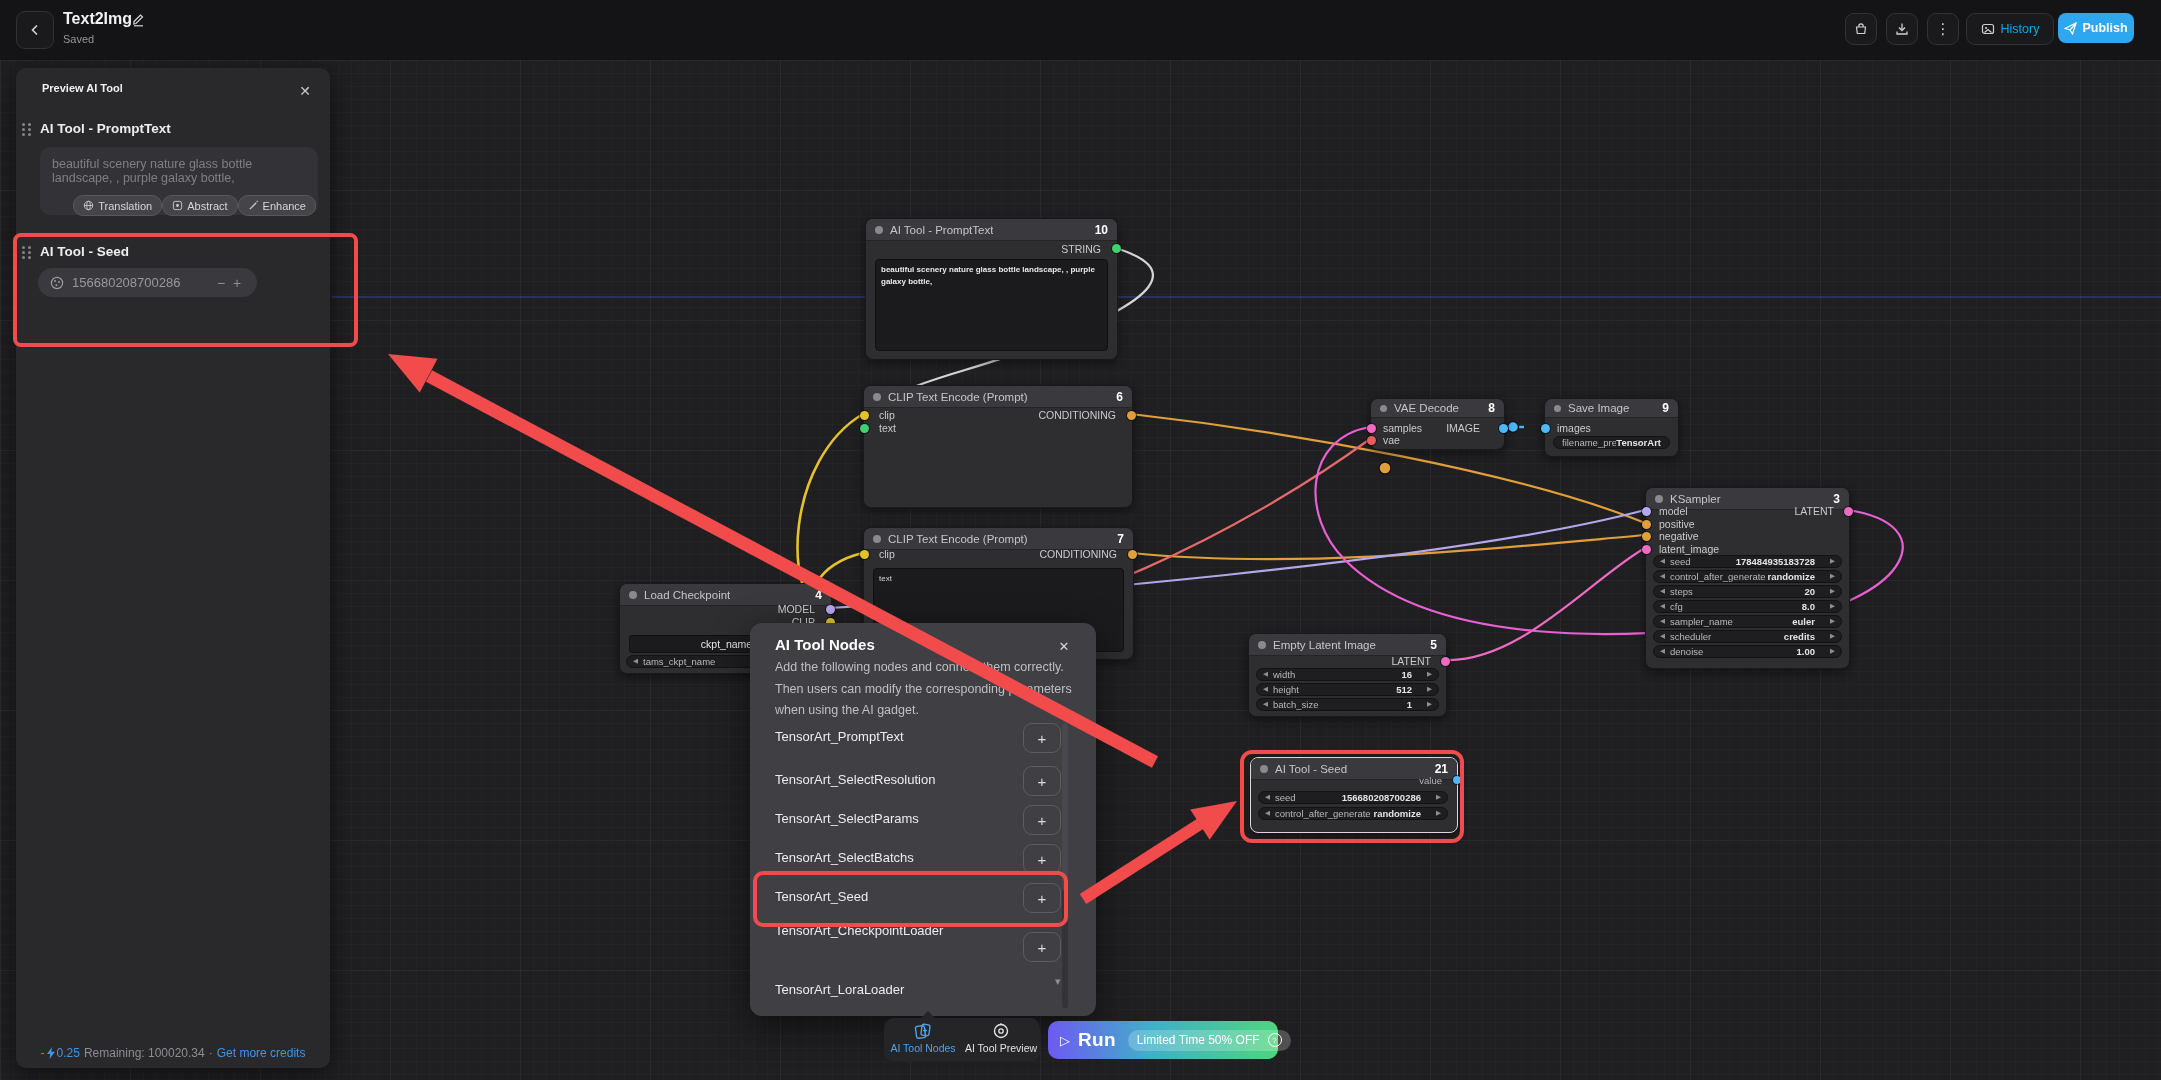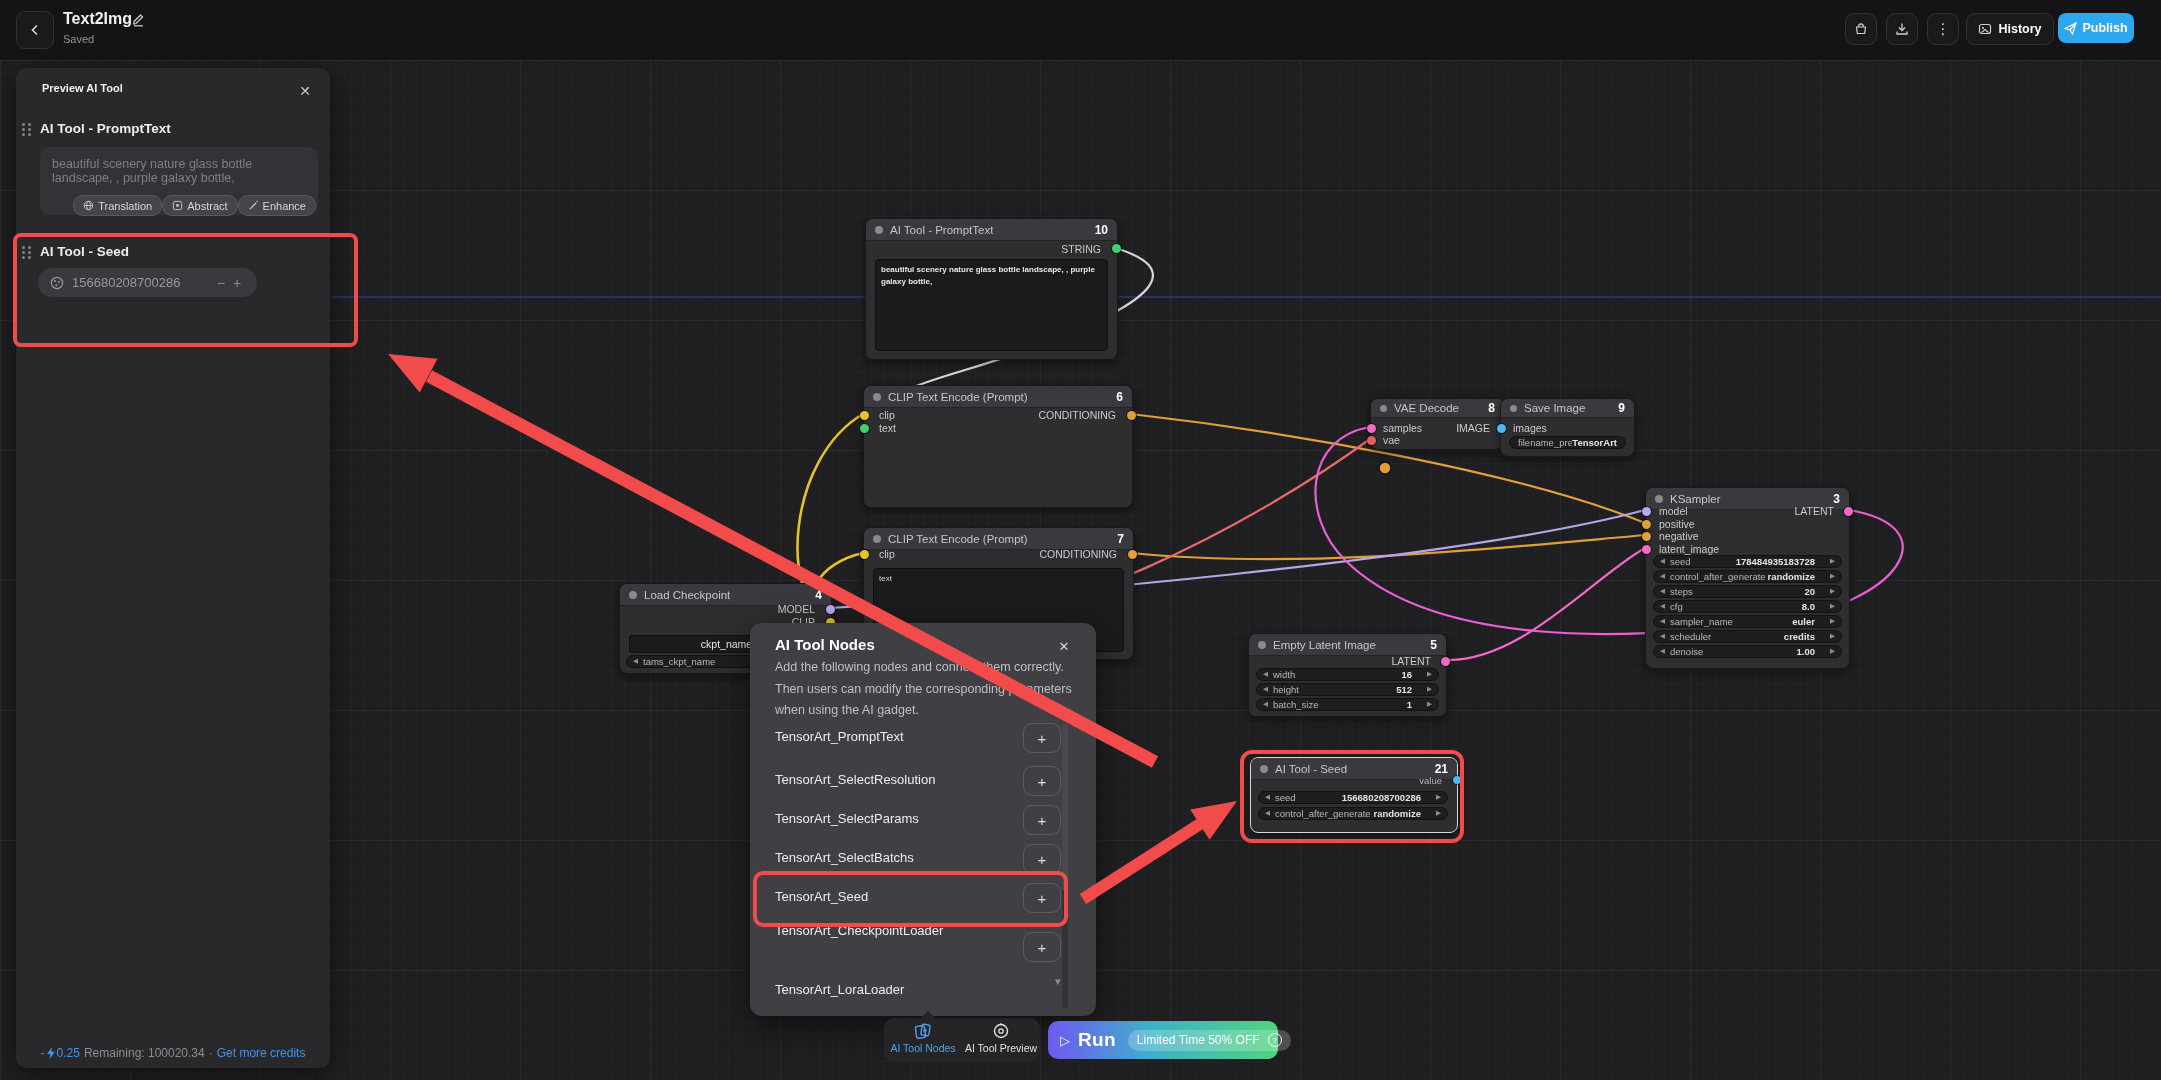--- a/index.html
+++ b/index.html
@@ -17,21 +17,21 @@
   #topbar{position:absolute;left:0;top:0;width:2161px;height:60px;background:#141416;z-index:40;}
   .iconbtn{position:absolute;border:1px solid #323236;border-radius:9px;background:#1a1a1c;
     display:flex;align-items:center;justify-content:center;color:#cfcfd3;cursor:pointer;}
   #backbtn{left:16px;top:11px;width:36px;height:36px;}
   #wf-title{position:absolute;left:63px;top:10px;font-size:16px;font-weight:bold;color:#f2f2f4;}
   #wf-edit{position:absolute;left:131px;top:12px;}
   #wf-status{position:absolute;left:63px;top:33px;font-size:11px;color:#94949a;}
   #btn-bag{left:1845px;top:13px;width:30px;height:30px;}
   #btn-download{left:1886px;top:13px;width:30px;height:30px;}
   #btn-kebab{left:1927px;top:13px;width:30px;height:30px;font-size:15px;}
-  #btn-history{left:1966px;top:13px;width:86px;height:30px;gap:6px;font-size:12.5px;font-weight:bold;color:#ffffff;}
+  #btn-history{left:1966px;top:13px;width:86px;height:30px;gap:6px;font-size:12.5px;font-weight:normal;color:#0ea5e9;}
   #btn-publish{position:absolute;left:2058px;top:13px;width:76px;height:30px;border-radius:8px;background:#2ea7ee;
     display:flex;align-items:center;justify-content:center;gap:5px;font-size:12.5px;font-weight:bold;color:#fff;cursor:pointer;}
   .i-kebab::before{content:"⋮";}
   
   #panel{position:absolute;left:16px;top:68px;width:314px;height:1000px;background:#29292c;border-radius:10px;
     box-shadow:0 6px 24px rgba(0,0,0,.5);z-index:20;}
   #panel-title{position:absolute;left:26px;top:14px;font-size:11px;font-weight:bold;color:#f0f0f2;}
   #panel-close{position:absolute;right:14px;top:12px;width:22px;height:22px;color:#c9c9cd;font-size:14px;
     display:flex;align-items:center;justify-content:center;cursor:pointer;}
   .i-close::before{content:"✕";}
@@ -203,25 +203,25 @@
   <div class="node" style="left:1370px;top:398px;width:133px;height:50px">
     <div class="node-h" style="height:18px">
       <span class="ndot" style="width:7px;height:7px"></span>
       <span class="ntitle">VAE Decode</span>
       <span class="nbadge">8</span>
     </div>
     <div class="irow" style="left:12px;top:23px">samples</div>
     <div class="port p-pink" style="left:-4px;top:25px"></div>
     <div class="irow" style="left:12px;top:35px">vae</div>
     <div class="port p-red" style="left:-4px;top:37px"></div>
-    <div class="orow" style="right:14px;top:23px">IMAGE</div>
+    <div class="orow" style="right:24px;top:23px">IMAGE</div>
     <div class="port p-blue" style="right:-4px;top:25px"></div>
   </div>
 
-  <div class="node" style="left:1500px;top:398px;width:133px;height:57px">
+  <div class="node" style="left:1544px;top:398px;width:133px;height:57px">
     <div class="node-h" style="height:18px">
       <span class="ndot" style="width:7px;height:7px"></span>
       <span class="ntitle">Save Image</span>
       <span class="nbadge">9</span>
     </div>
     <div class="irow" style="left:12px;top:23px">images</div>
     <div class="port p-blue" style="left:-4px;top:25px"></div>
     <div class="wrow" style="left:8px;top:37px;width:117px">
       <span class="wn" style="margin-left:2px">filename_prefix</span>
       <span class="wv" style="margin-right:2px">TensorArt</span>

